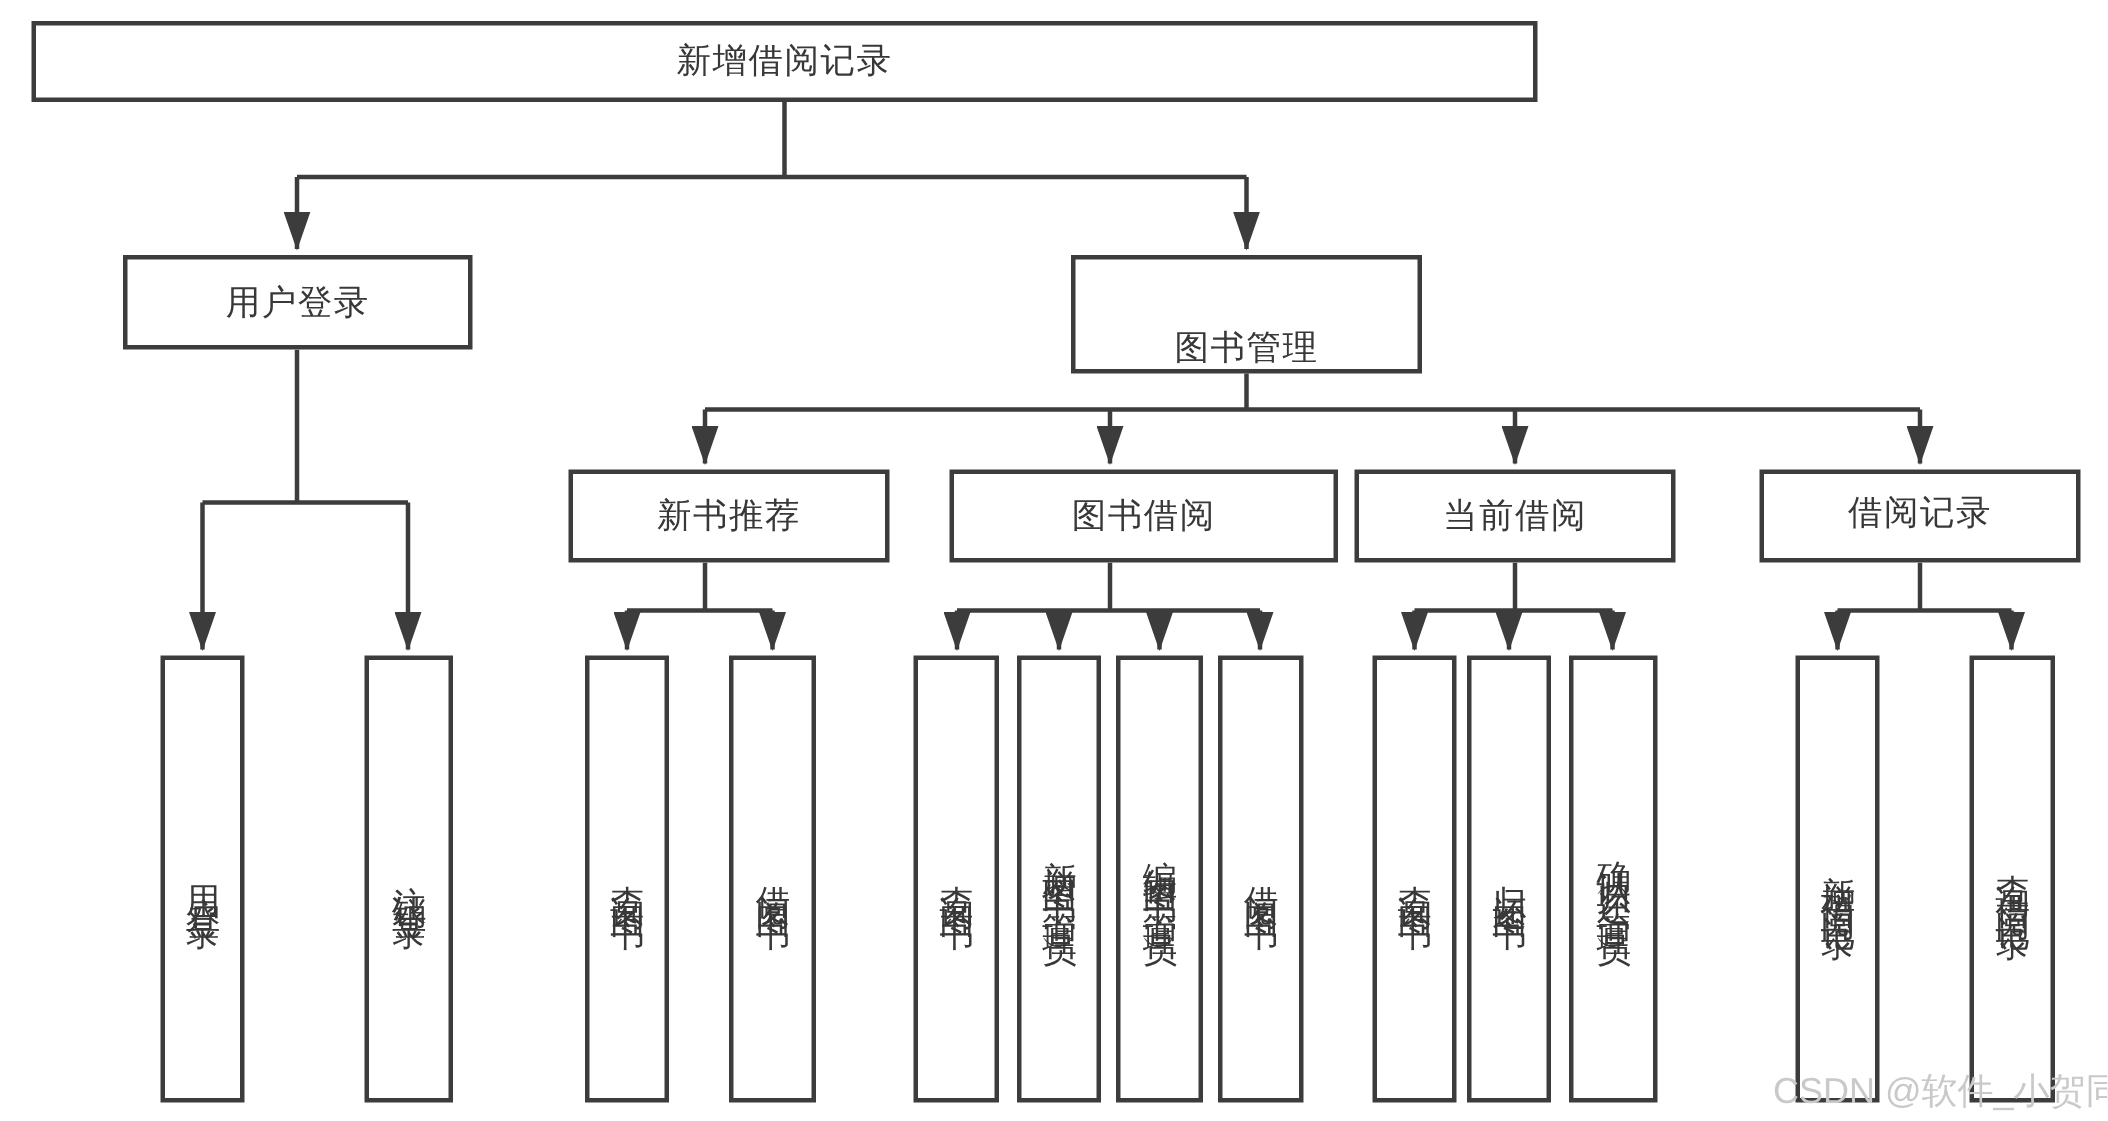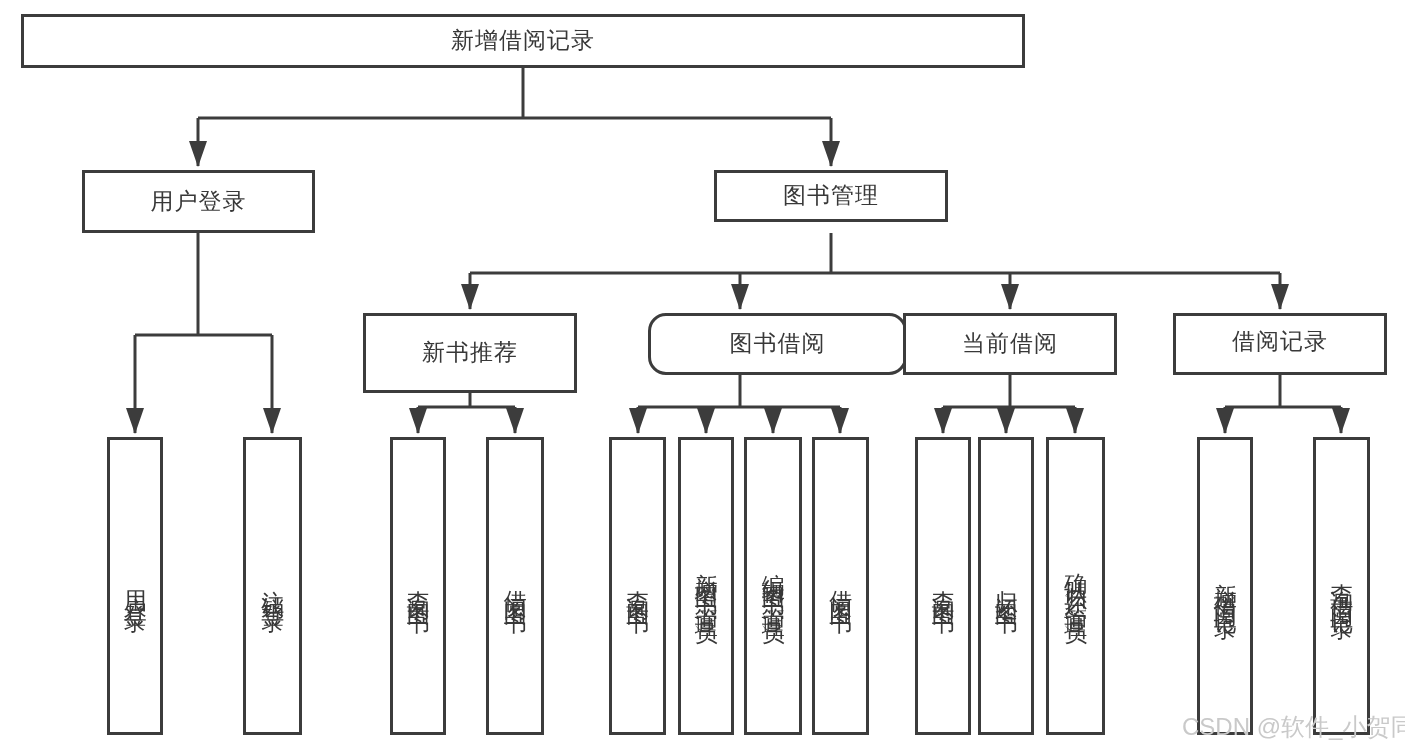--- a/index.html
+++ b/index.html
@@ -79,28 +79,28 @@
     </g>
   </svg>
 
   <div class="node h-node" style="left:21px;top:14px;width:1004px;height:54px;">
     <span>新增借阅记录</span>
   </div>
 
   <div class="node h-node" style="left:82px;top:170px;width:233px;height:63px;">
     <span>用户登录</span>
   </div>
-  <div class="node h-node" style="left:714px;top:170px;width:234px;height:52px;">
+  <div class="node h-node" style="left:714px;top:170px;width:234px;height:79px;align-items:flex-end;">
     <span>图书管理</span>
   </div>
 
-  <div class="node h-node" style="left:363px;top:313px;width:214px;height:80px;">
+  <div class="node h-node" style="left:379px;top:313px;width:214px;height:62px;">
     <span>新书推荐</span>
   </div>
-  <div class="node h-node" style="left:648px;top:313px;width:259px;height:62px;border-radius:18px;">
+  <div class="node h-node" style="left:633px;top:313px;width:259px;height:62px;">
     <span>图书借阅</span>
   </div>
   <div class="node h-node" style="left:903px;top:313px;width:214px;height:62px;text-align:right;">
     <span>当前借阅</span>
   </div>
   <div class="node h-node" style="left:1173px;top:313px;width:214px;height:62px;font-family:Liberation Mono, monospace;">
     <span>借阅记录</span>
   </div>
 
   <div class="node v-node" style="left:107px;top:437px;width:56px;height:298px;">

